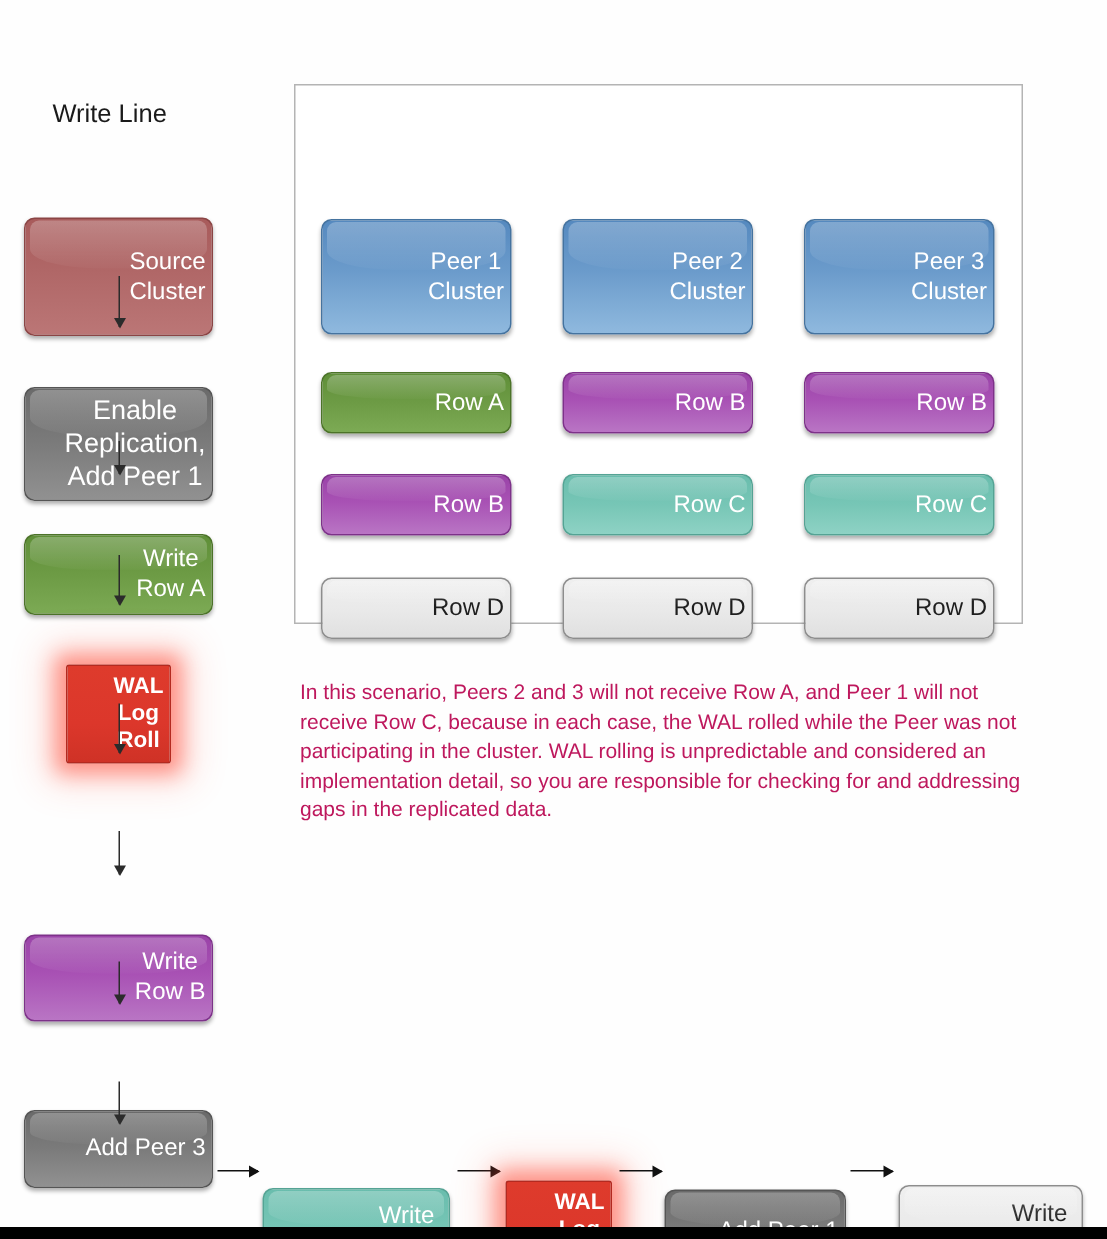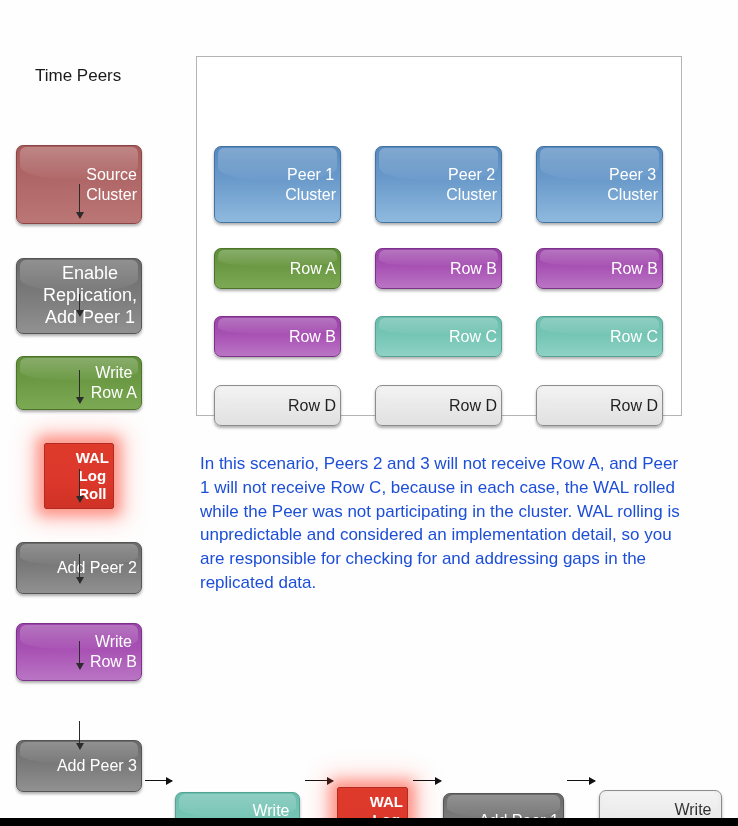--- a/index.html
+++ b/index.html
@@ -149,44 +149,44 @@
     border-top: 4px solid transparent;
     border-bottom: 4px solid transparent;
     border-left: 7px solid #111111;
   }
 
   
   .para {
     position: absolute;
     left: 200px;
     width: 482px;
-    font-size: 17px;
+    font-size: 14px;
     line-height: 1.40;
-    color: #1d4ed8;
+    color: #be185d;
   }
   #para-1 { top: 452px; }
   #para-2 { top: 602px; }
 
   
   #bottom-strip {
     position: absolute;
     left: 0;
     top: 818px;
     width: 738px;
     height: 8px;
     background: #000000;
   }
 </style>
 </head>
 <body>
 
 <div id="page">
 
 
-  <div id="timeline-head" class="col-head">Time Peers</div>
+  <div id="timeline-head" class="col-head">Write Line</div>
   <div id="replicas-head" class="col-head">Replicas</div>
 
   <div id="replicas-panel"></div>
 
   <div class="node gloss c-source" style="left:16px; top:105px; width:126px; height:79px;">
     <span class="label">Source
 Cluster</span>
   </div>
 
   <div class="arrow-v" style="left:79px; top:184px; height:34px;"></div>
@@ -207,23 +207,20 @@
   <div class="arrow-v" style="left:79px; top:370px; height:33px;"></div>
 
   <div class="node c-red" style="left:44px; top:403px; width:70px; height:66px; font-size:15px;">
     <span class="label">WAL
 Log
 Roll</span>
   </div>
 
   <div class="arrow-v" style="left:79px; top:469px; height:33px;"></div>
 
-  <div class="node gloss c-grey" style="left:16px; top:502px; width:126px; height:52px;">
-    <span class="label">Add Peer 2</span>
-  </div>
 
   <div class="arrow-v" style="left:79px; top:554px; height:29px;"></div>
 
   <div class="node gloss c-purple" style="left:16px; top:583px; width:126px; height:58px;">
     <span class="label">Write
 Row B</span>
   </div>
 
   <div class="arrow-v" style="left:79px; top:641px; height:28px;"></div>
 

